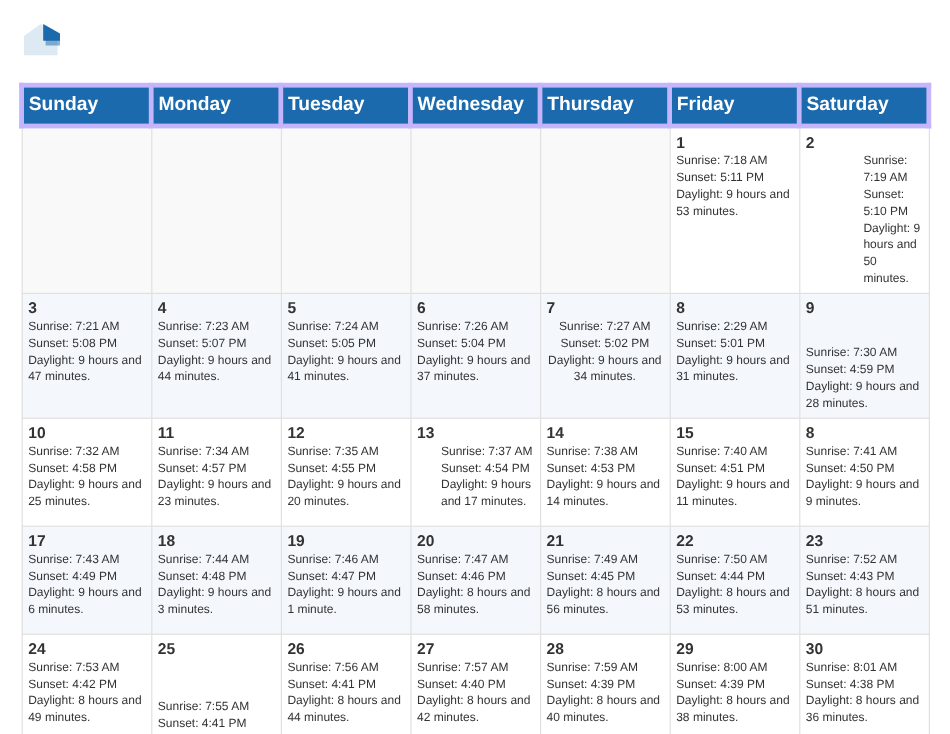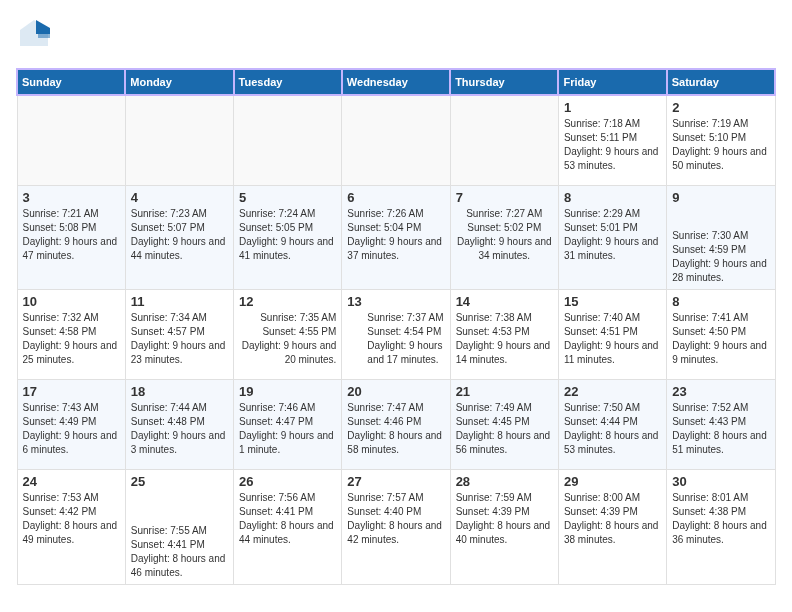--- a/index.html
+++ b/index.html
@@ -6,21 +6,21 @@
     body { font-family: Arial, sans-serif; background: #fff; width: 792px; min-height: 612px; padding: 16px; }
     .header { display: flex; justify-content: space-between; align-items: flex-start; margin-bottom: 12px; }
     .logo { display: flex; align-items: center; }
     .logo-text { font-size: 22px; font-weight: bold; line-height: 1.1; }
     .logo-text .general { color: #333; }
     .logo-text .blue { color: #1a6aad; }
     .title-block { text-align: right; }
     .month-title { font-size: 32px; font-weight: normal; color: #222; }
     .location { font-size: 16px; color: #555; }
     table { width: 100%; border-collapse: collapse; table-layout: fixed; }
-    thead tr th { background: #1a6aad; color: #fff; padding: 6px 4px; font-size: 11px; font-weight: bold; text-align: left; border: 2px solid #c4b5fd; }
+    thead tr th { background: #1a6aad; color: #fff; padding: 6px 4px; font-size: 16px; font-weight: bold; text-align: left; border: 4px solid #c4b5fd; }
     tbody tr { border-bottom: 1px solid #ddd; }
     tbody tr td { vertical-align: top; padding: 4px 5px; font-size: 11px; color: #333; border: 1px solid #e0e0e0; min-height: 80px; height: 90px; }
     .day-num { font-size: 13px; font-weight: bold; display: block; margin-bottom: 2px; }
     .day-info { font-size: 10px; color: #333; line-height: 1.4; }
     .empty { background: #f9f9f9; }
     .row-even td { background: #f4f8fd; }
     .row-odd td { background: #fff; }
     .row-odd td.empty { background: #f9f9f9; }
   </style>
 </head>
@@ -67,21 +67,21 @@
         <td class="empty"></td>
         <td class="empty"></td>
         <td>
           <span class="day-num">1</span>
           <div class="day-info" style="white-space: pre-line;">Sunrise: 7:18 AM
 Sunset: 5:11 PM
 Daylight: 9 hours and 53 minutes.</div>
         </td>
         <td>
           <span class="day-num">2</span>
-          <div class="day-info" style="white-space: pre-line;">Sunrise: 7:19 AM
+          <div class="day-info" style="white-space: pre-line; margin-left: 48px;">Sunrise: 7:19 AM
 Sunset: 5:10 PM
 Daylight: 9 hours and 50 minutes.</div>
         </td>
       </tr>
       <tr class="row-even">
         <td>
           <span class="day-num">3</span>
           <div class="day-info" style="white-space: pre-line;">Sunrise: 7:21 AM
 Sunset: 5:08 PM
 Daylight: 9 hours and 47 minutes.</div>
@@ -131,21 +131,21 @@
 Daylight: 9 hours and 25 minutes.</div>
         </td>
         <td>
           <span class="day-num">11</span>
           <div class="day-info" style="white-space: pre-line;">Sunrise: 7:34 AM
 Sunset: 4:57 PM
 Daylight: 9 hours and 23 minutes.</div>
         </td>
         <td>
           <span class="day-num">12</span>
-          <div class="day-info" style="white-space: pre-line; text-align: right;">Sunrise: 7:35 AM
+          <div class="day-info" style="white-space: pre-line;">Sunrise: 7:35 AM
 Sunset: 4:55 PM
 Daylight: 9 hours and 20 minutes.</div>
         </td>
         <td>
           <span class="day-num">13</span>
           <div class="day-info" style="white-space: pre-line; margin-left: 20px;">Sunrise: 7:37 AM
 Sunset: 4:54 PM
 Daylight: 9 hours and 17 minutes.</div>
         </td>
         <td>

